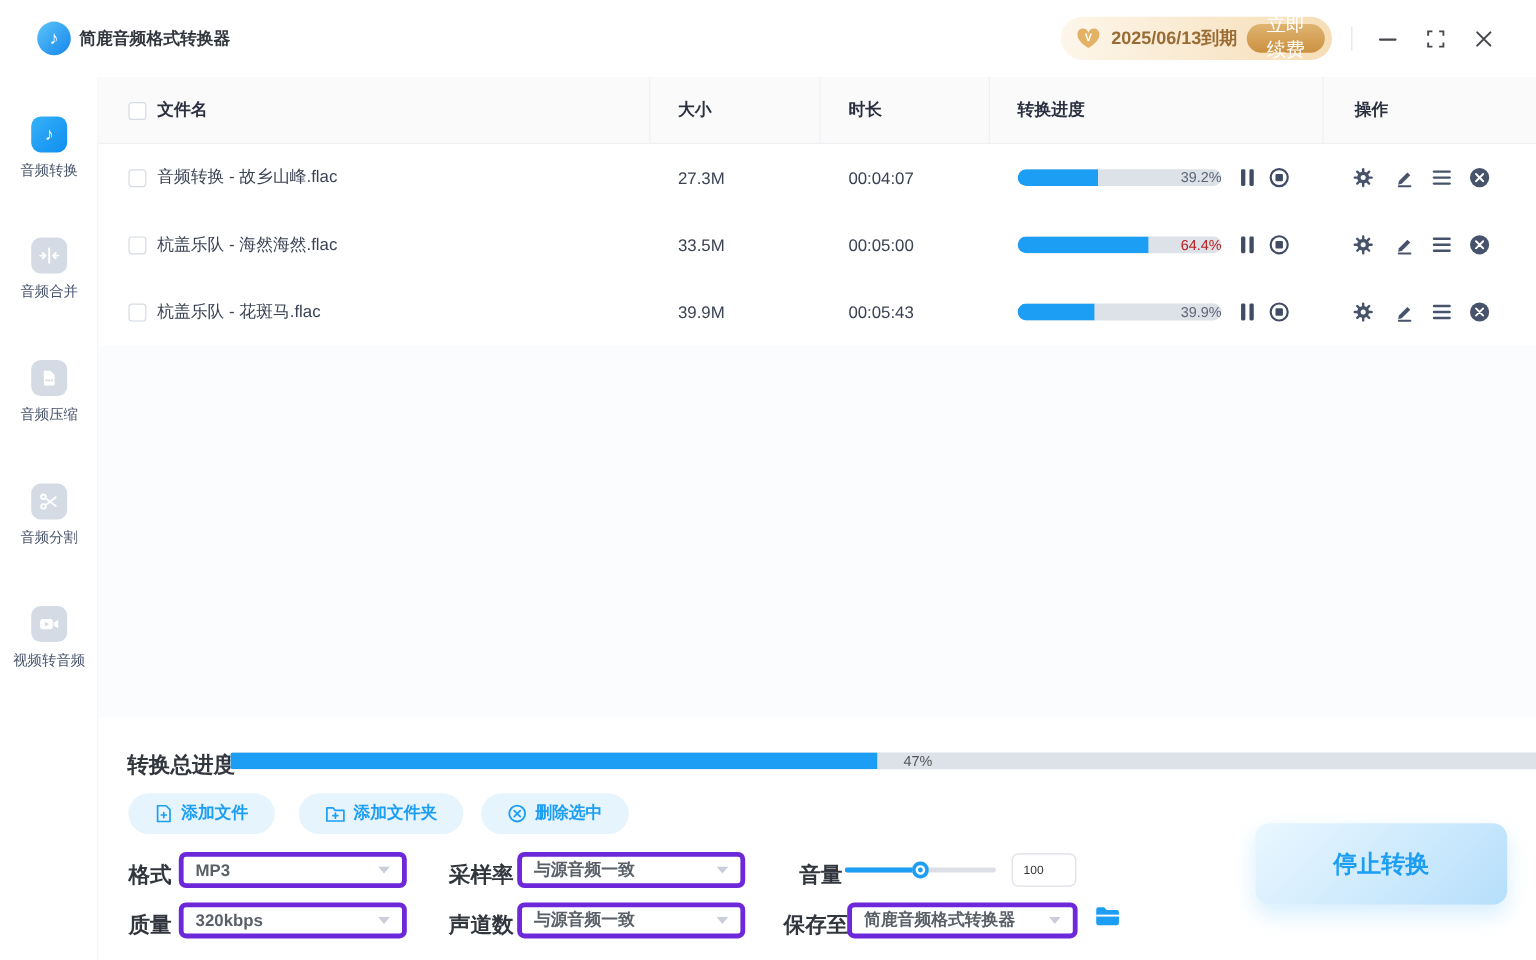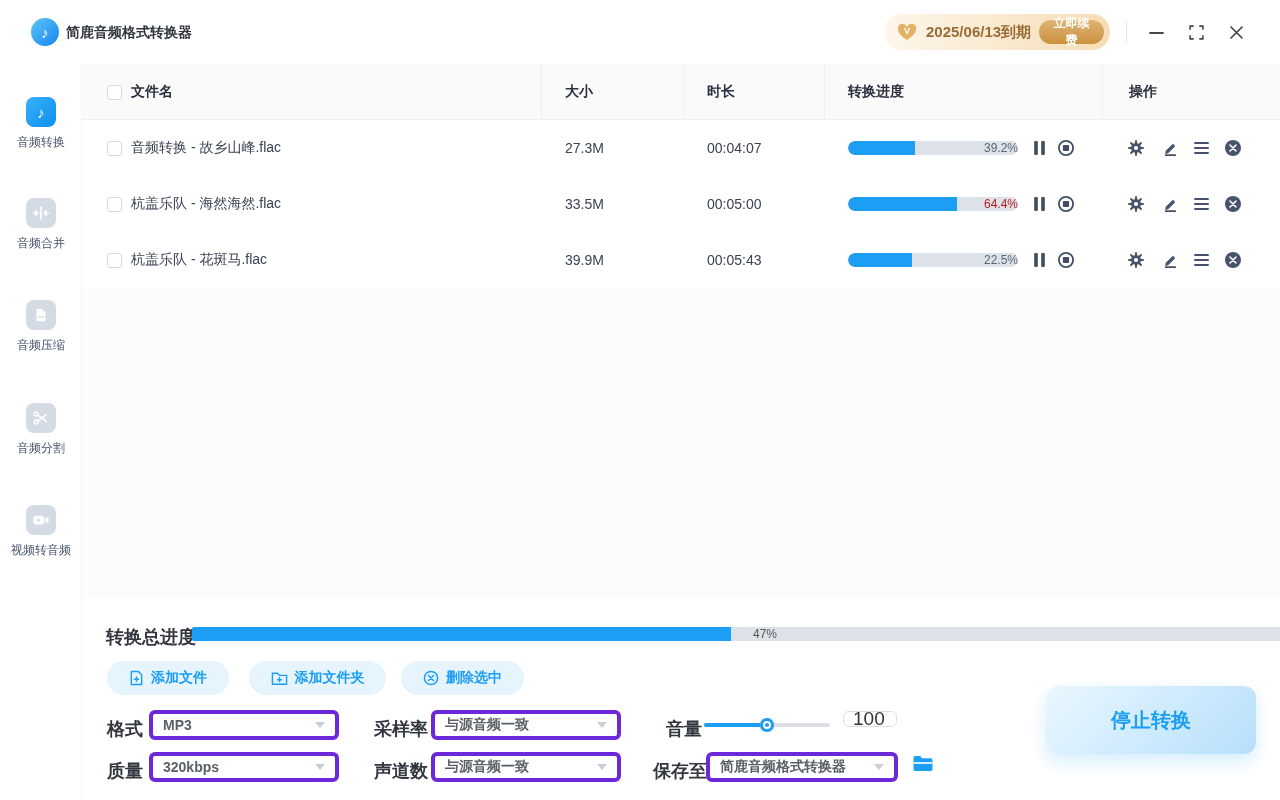--- a/index.html
+++ b/index.html
@@ -23,21 +23,21 @@
 
   .vip-pill { position:absolute; left:884px; top:14px; width:226px; height:36px; border-radius:18px;
     background:linear-gradient(90deg,#fdf6ea 0%,#f6ddb6 100%);
     display:flex; align-items:center; padding:0 6px 0 12px; gap:8px; }
   .vip-heart { position:relative; width:22px; height:20px; }
   .vip-heart .v { position:absolute; left:0; right:0; top:4px; text-align:center;
     font-size:9px; font-weight:700; color:#fff; }
   .vip-date { font-size:15px; font-weight:600; color:#9a6c35; white-space:nowrap; }
   .vip-renew { margin-left:auto; height:24px; padding:0 11px; border-radius:12px; border:none;
     background:linear-gradient(180deg,#dfb472 0%,#cb9140 100%);
-    color:#fff; font-size:12px; font-weight:700; display:flex; align-items:center; cursor:pointer; }
+    color:#fff; font-size:16px; font-weight:400; display:flex; align-items:center; cursor:pointer; }
 
   .tb-sep { position:absolute; left:1126px; top:22px; width:1px; height:20px; background:#e3e5e9; }
   .win-btn { position:absolute; top:21px; width:22px; height:22px; display:flex; align-items:center;
     justify-content:center; cursor:pointer; }
   .win-min { left:1145px; } .win-max { left:1185px; } .win-close { left:1225px; }
 
   
   .sidebar { position:absolute; left:0; top:64px; width:82px; bottom:0; background:#fff;
     border-right:1px solid #f5f6f8; z-index:4; }
   .nav-item { position:absolute; left:0; width:82px; text-align:center; cursor:pointer; }
@@ -86,22 +86,22 @@
     display:flex; align-items:center; justify-content:center; gap:7px; cursor:pointer;
     font-family:inherit; }
 
   .dd { position:absolute; height:30px; border:4px solid #6d28d9; border-radius:6px; background:#fff;
     display:flex; align-items:center; padding:0 10px; font-size:14px; color:#5a6068; cursor:pointer;font-weight:bold; }
   .dd .caret { margin-left:auto; }
   .vol-track { position:absolute; width:126px; height:4px; border-radius:2px; background:#dcdfe6; top:13px; }
   .vol-fill { position:absolute; left:0; top:0; bottom:0; background:#1b9ef3; border-radius:2px; }
   .vol-thumb { position:absolute; top:-5px; width:14px; height:14px; border-radius:50%;
     background:#1b9ef3; box-shadow:inset 0 0 0 3px #1b9ef3, inset 0 0 0 5px #fff; cursor:pointer; }
-  .vol-input { position:absolute; width:54px; height:16px; border:1px solid #dcdfe6; border-radius:6px;
-    padding:0 9px; font-size:19px; color:#333; font-family:inherit; }
+  .vol-input { position:absolute; width:54px; height:28px; border:1px solid #dcdfe6; border-radius:6px;
+    padding:0 9px; font-size:10px; color:#333; font-family:inherit; }
   .folder-btn { position:absolute; width:26px; height:24px; border:none; background:transparent;
     cursor:pointer; display:flex; align-items:center; justify-content:center; }
 
   .stop-btn { position:absolute; left:964px; top:88px; width:210px; height:68px; border:none;
     border-radius:12px; background:linear-gradient(135deg,#eaf7ff 0%,#b6dffb 100%);
     color:#1b9ef3; font-size:20px; font-weight:700; cursor:pointer; font-family:inherit;
     box-shadow:0 8px 18px rgba(27,158,243,.18); }
 </style>
 </head>
 <body>
@@ -336,21 +336,21 @@
 
     <div class="trow" style="top:168px">
       <div class="cell" style="left:25px">
           <span class="checkbox"></span>
         </div>
       <div class="cell" style="left:49px">杭盖乐队 - 花斑马.flac</div>
       <div class="cell" style="left:483px">39.9M</div>
       <div class="cell" style="left:625px">00:05:43</div>
       <div class="pbar" style="left:766px">
         <div class="pfill" style="width: 37.9%;"></div>
-        <span class="plabel">22.5%</span>
+        <span class="plabel">39.9%</span>
       </div>
       <div class="icon-btn" style="left:948px">
         <svg width="15" height="16" viewBox="0 0 15 16">
             <rect x="2.2" y="1" width="3.6" height="14" rx="1.2" fill="#404c63"></rect>
             <rect x="9.2" y="1" width="3.6" height="14" rx="1.2" fill="#404c63"></rect>
           </svg>
       </div>
       <div class="icon-btn" style="left:975px">
         <svg width="18" height="18" viewBox="0 0 18 18">
             <circle cx="9" cy="9" r="7.1" fill="none" stroke="#404c63" stroke-width="1.8"></circle>

